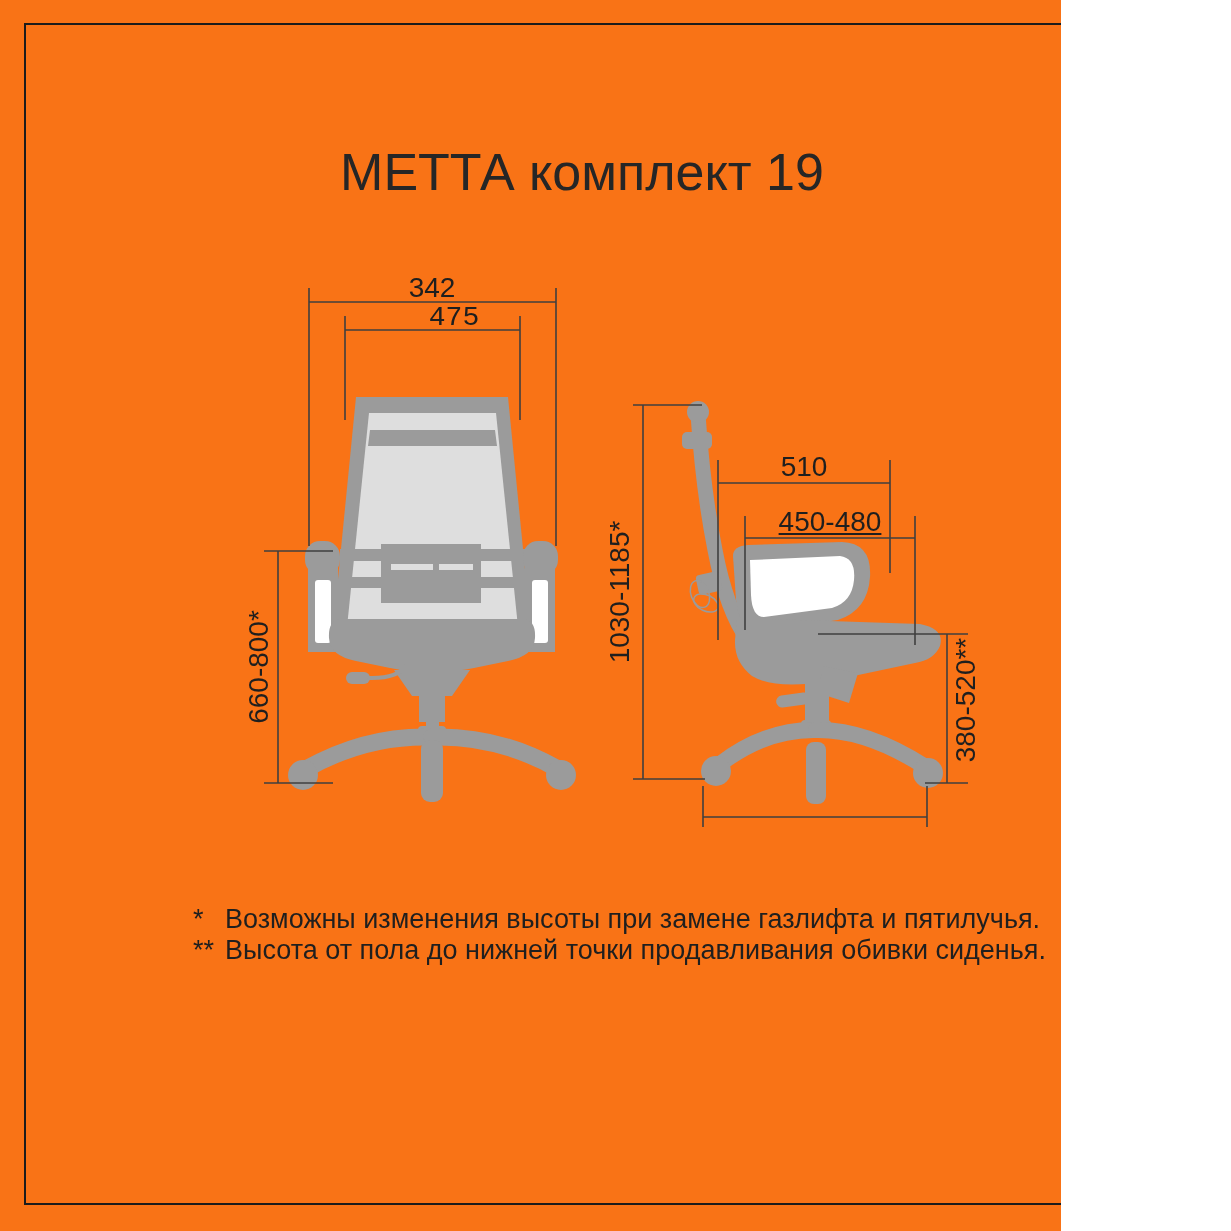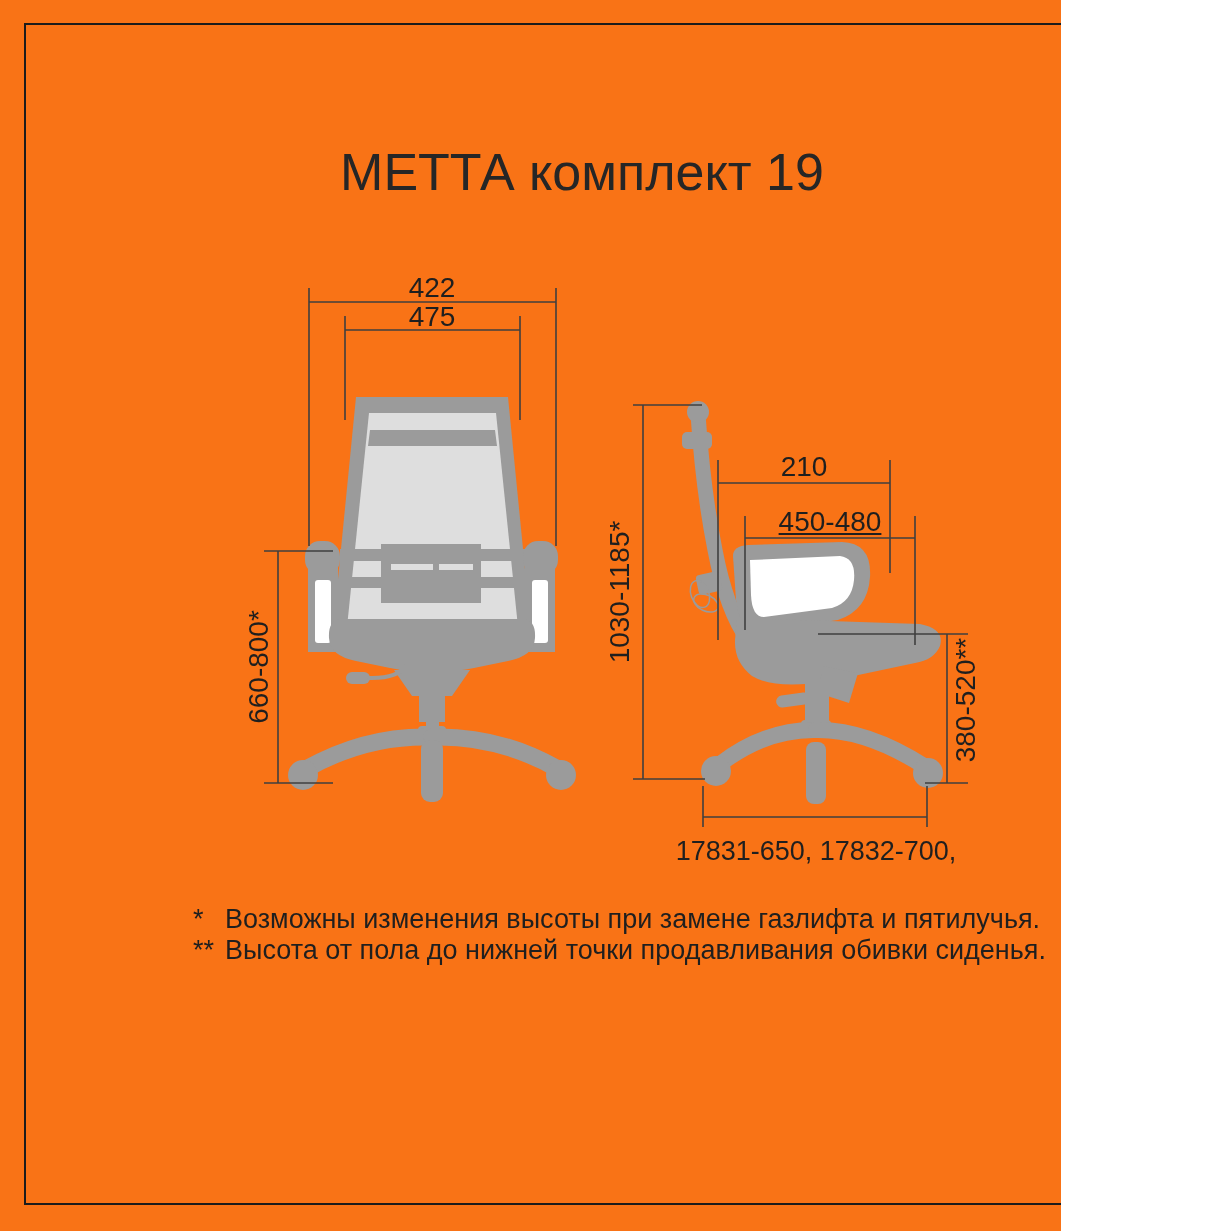--- a/index.html
+++ b/index.html
@@ -162,30 +162,29 @@
       <line x1="745" y1="538" x2="915" y2="538"></line>
       <line x1="818" y1="634" x2="968" y2="634"></line>
       <line x1="925" y1="783" x2="968" y2="783"></line>
       <line x1="947" y1="634" x2="947" y2="783"></line>
       <line x1="703" y1="786" x2="703" y2="827"></line>
       <line x1="927" y1="786" x2="927" y2="827"></line>
       <line x1="703" y1="817" x2="927" y2="817"></line>
     </g>
   </svg>
 
-  <div class="dim-label" style="left:432px;top:288px;">422</div>
-  <div class="dim-label" style="left:432px;top:317px;">475</div>
+  <div class="dim-label" style="left:432px;top:288px;">342</div>
+  <div class="dim-label" style="left:454px;top:317px;font-family:Liberation Mono, monospace;">475</div>
   <div class="dim-label vert" style="left:259px;top:667px;">660-800*</div>
   <div class="dim-label vert" style="left:620px;top:592px;">1030-1185*</div>
-  <div class="dim-label" style="left:804px;top:467px;">210</div>
+  <div class="dim-label" style="left:804px;top:467px;">510</div>
   <div class="dim-label" style="left:830px;top:522px;text-decoration:underline;">450-480</div>
   <div class="dim-label vert" style="left:966px;top:700px;">380-520**</div>
 
   <div class="codes">
-    <div>17831-650, 17832-700,</div>
   </div>
 
   <div class="footnotes">
     <div class="fn">
       <span class="marker">*</span>
       <span>Возможны изменения высоты при замене газлифта и пятилучья.</span>
     </div>
     <div class="fn">
       <span class="marker">**</span>
       <span>Высота от пола до нижней точки продавливания обивки сиденья.</span>

